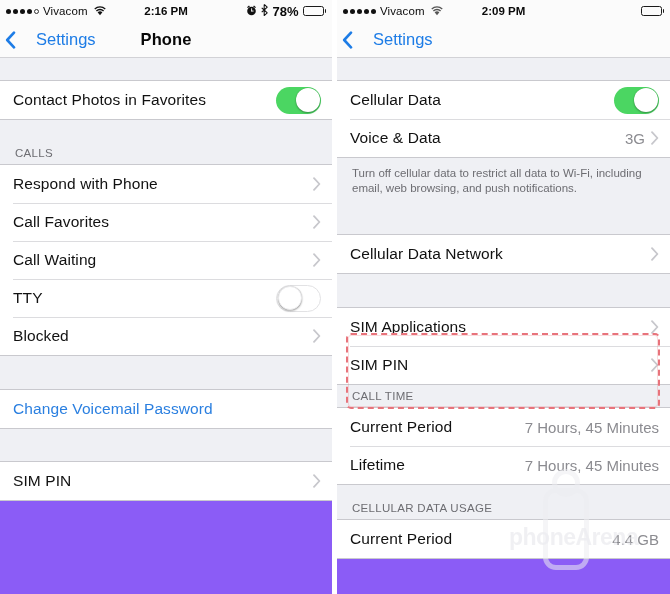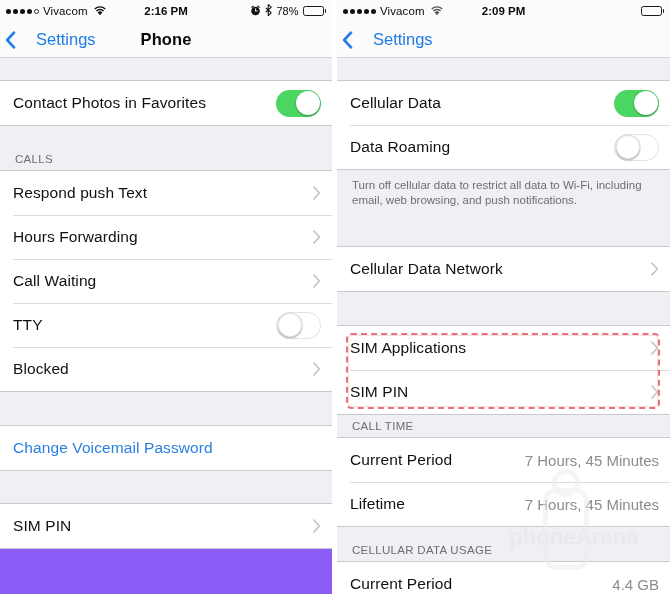--- a/index.html
+++ b/index.html
@@ -30,41 +30,41 @@
   .wifi svg{ display:block; }
   .sb-center{
     position:absolute; left:0; right:0; text-align:center; font-size:11.5px;
     font-weight:bold; letter-spacing:0px;
   }
   .sb-right{ margin-left:auto; display:flex; align-items:center; gap:4px; padding-right:6px; }
   .batt{ display:flex; align-items:center; }
   .batt-body{ width:21px; height:10px; border:1px solid #1a1a1a; border-radius:2.5px; padding:1px; }
   .batt-fill{ height:100%; background:#151515; border-radius:1px; }
   .batt-tip{ width:1.5px; height:4px; background:#1a1a1a; margin-left:1px; border-radius:0 1px 1px 0; }
-  .pct{ font-size:11px; font-weight:normal; }
+  .pct{ font-size:13px; font-weight:bold; }
 
   
   .navbar{
     height:36px; background:#fbfbfb; position:relative;
     display:flex; align-items:center; border-bottom:1px solid #d2d2d6;
   }
   .nav-back{ display:flex; align-items:center; padding-left:5px; color:#1479e0; cursor:pointer; }
   .chev-back{ width:11px; height:18px; }
   .nav-back-label{ font-size:16.5px; color:#1d7ce6; margin-left:20px; }
   .nav-title{
     position:absolute; left:0; right:0; text-align:center;
     font-size:16.5px; font-weight:bold; color:#080808; letter-spacing:.1px;
   }
 
   
   .scroll{ position:relative; }
   .spacer{ background:#eff0f4; }
   .group{ background:#ffffff; border-top:1px solid #c9c9ce; border-bottom:1px solid #c9c9ce; }
   .row{
-    display:flex; align-items:center; height:44px; padding:0 0 0 13px;
+    display:flex; align-items:center; height:38px; padding:0 0 0 13px;
     position:relative; background:#ffffff;
   }
   .row + .row::before{
     content:""; position:absolute; left:13px; right:0; top:0; height:1px; background:#dcdcdf;
   }
   .row-label{ font-size:15.5px; color:#111; letter-spacing:.1px; }
   .row-label.link{ color:#2a7fe0; }
   .row-right{ margin-left:auto; display:flex; align-items:center; gap:6px; padding-right:11px; }
   .row-value{ font-size:15px; color:#8b8b90; }
   .chev{ width:8px; height:14px; flex:none; }
@@ -189,29 +189,29 @@
           </span>
         </div>
       </div>
 
       <div class="spacer" style="height:44px">
         <div class="hdr">CALLS</div>
       </div>
 
       <div class="group">
         <div class="row">
-          <span class="row-label">Respond push Text</span>
-          <span class="row-right">
-            <span class="chev"><svg width="8" height="14" viewBox="0 0 8 14">
-                  <path d="M1 1.2 L6.4 7 L1 12.8" stroke="#c7c7cc" stroke-width="1.8" fill="none" stroke-linecap="round" stroke-linejoin="round"></path>
-                </svg></span>
-          </span>
-        </div>
-        <div class="row">
-          <span class="row-label">Hours Forwarding</span>
+          <span class="row-label">Respond with Phone</span>
+          <span class="row-right">
+            <span class="chev"><svg width="8" height="14" viewBox="0 0 8 14">
+                  <path d="M1 1.2 L6.4 7 L1 12.8" stroke="#c7c7cc" stroke-width="1.8" fill="none" stroke-linecap="round" stroke-linejoin="round"></path>
+                </svg></span>
+          </span>
+        </div>
+        <div class="row">
+          <span class="row-label">Call Favorites</span>
           <span class="row-right">
             <span class="chev"><svg width="8" height="14" viewBox="0 0 8 14">
                   <path d="M1 1.2 L6.4 7 L1 12.8" stroke="#c7c7cc" stroke-width="1.8" fill="none" stroke-linecap="round" stroke-linejoin="round"></path>
                 </svg></span>
           </span>
         </div>
         <div class="row">
           <span class="row-label">Call Waiting</span>
           <span class="row-right">
             <span class="chev"><svg width="8" height="14" viewBox="0 0 8 14">
@@ -308,25 +308,26 @@
       <div class="group">
         <div class="row">
           <span class="row-label">Cellular Data</span>
           <span class="row-right">
             <span class="toggle on">
                 <span class="knob"></span>
               </span>
           </span>
         </div>
         <div class="row">
-          <span class="row-label">Data Roaming</span>
-          <span class="row-right">
-            <span class="toggle off">
-                <span class="knob"></span>
-              </span>
+          <span class="row-label">Voice &amp; Data</span>
+          <span class="row-right">
+            <span class="row-value">3G</span>
+            <span class="chev"><svg width="8" height="14" viewBox="0 0 8 14">
+                  <path d="M1 1.2 L6.4 7 L1 12.8" stroke="#c7c7cc" stroke-width="1.8" fill="none" stroke-linecap="round" stroke-linejoin="round"></path>
+                </svg></span>
           </span>
         </div>
       </div>
 
       <div class="spacer" style="height:76px">
         <div class="foot">Turn off cellular data to restrict all data to Wi-Fi, including email, web browsing, and push notifications.</div>
       </div>
 
       <div class="group">
         <div class="row">

